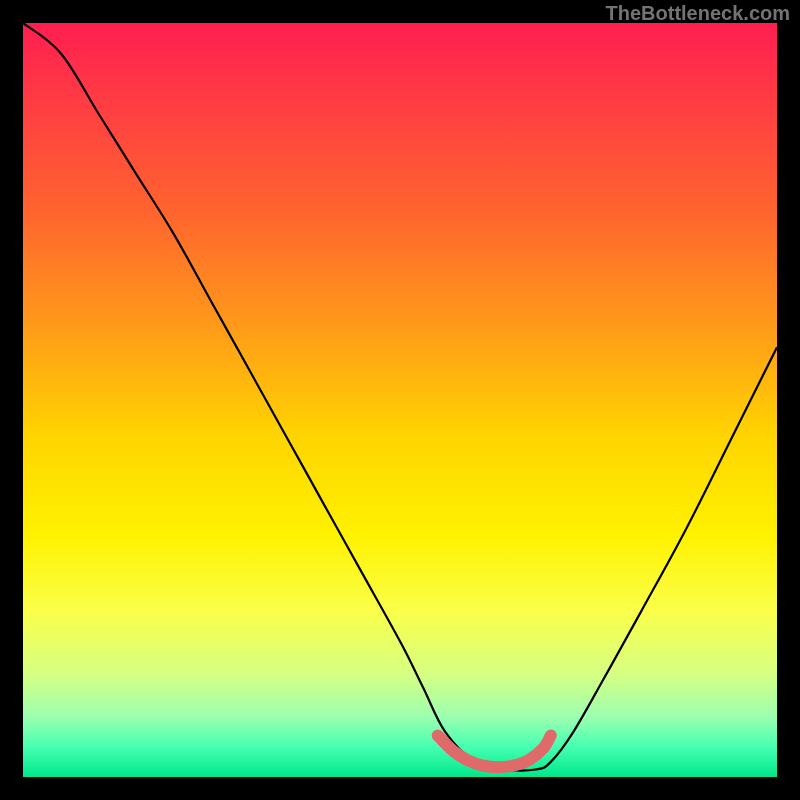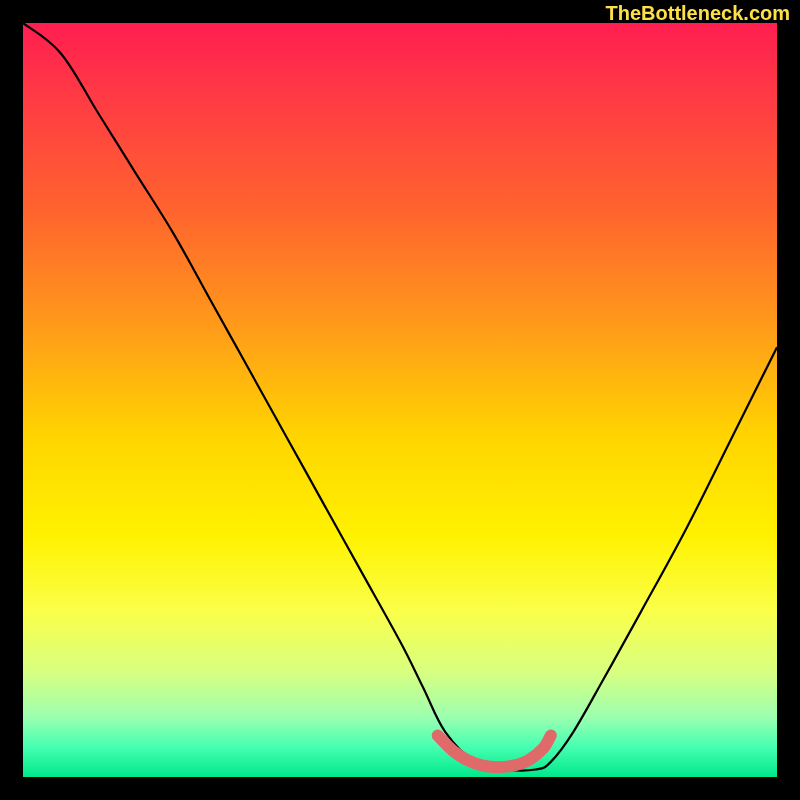--- a/index.html
+++ b/index.html
@@ -8,21 +8,21 @@
     width: 800px;
     height: 800px;
     background: #000;
     position: relative;
     font-family: Arial, Helvetica, sans-serif;
   }
   .watermark {
     position: absolute;
     top: 2px;
     right: 10px;
-    color: #fde047;
+    color: #737373;
     font-size: 20px;
     font-weight: bold;
     z-index: 10;
     text-align: right;
   }
   .frame {
     position: absolute;
     left: 23px;
     top: 23px;
     width: 754px;

